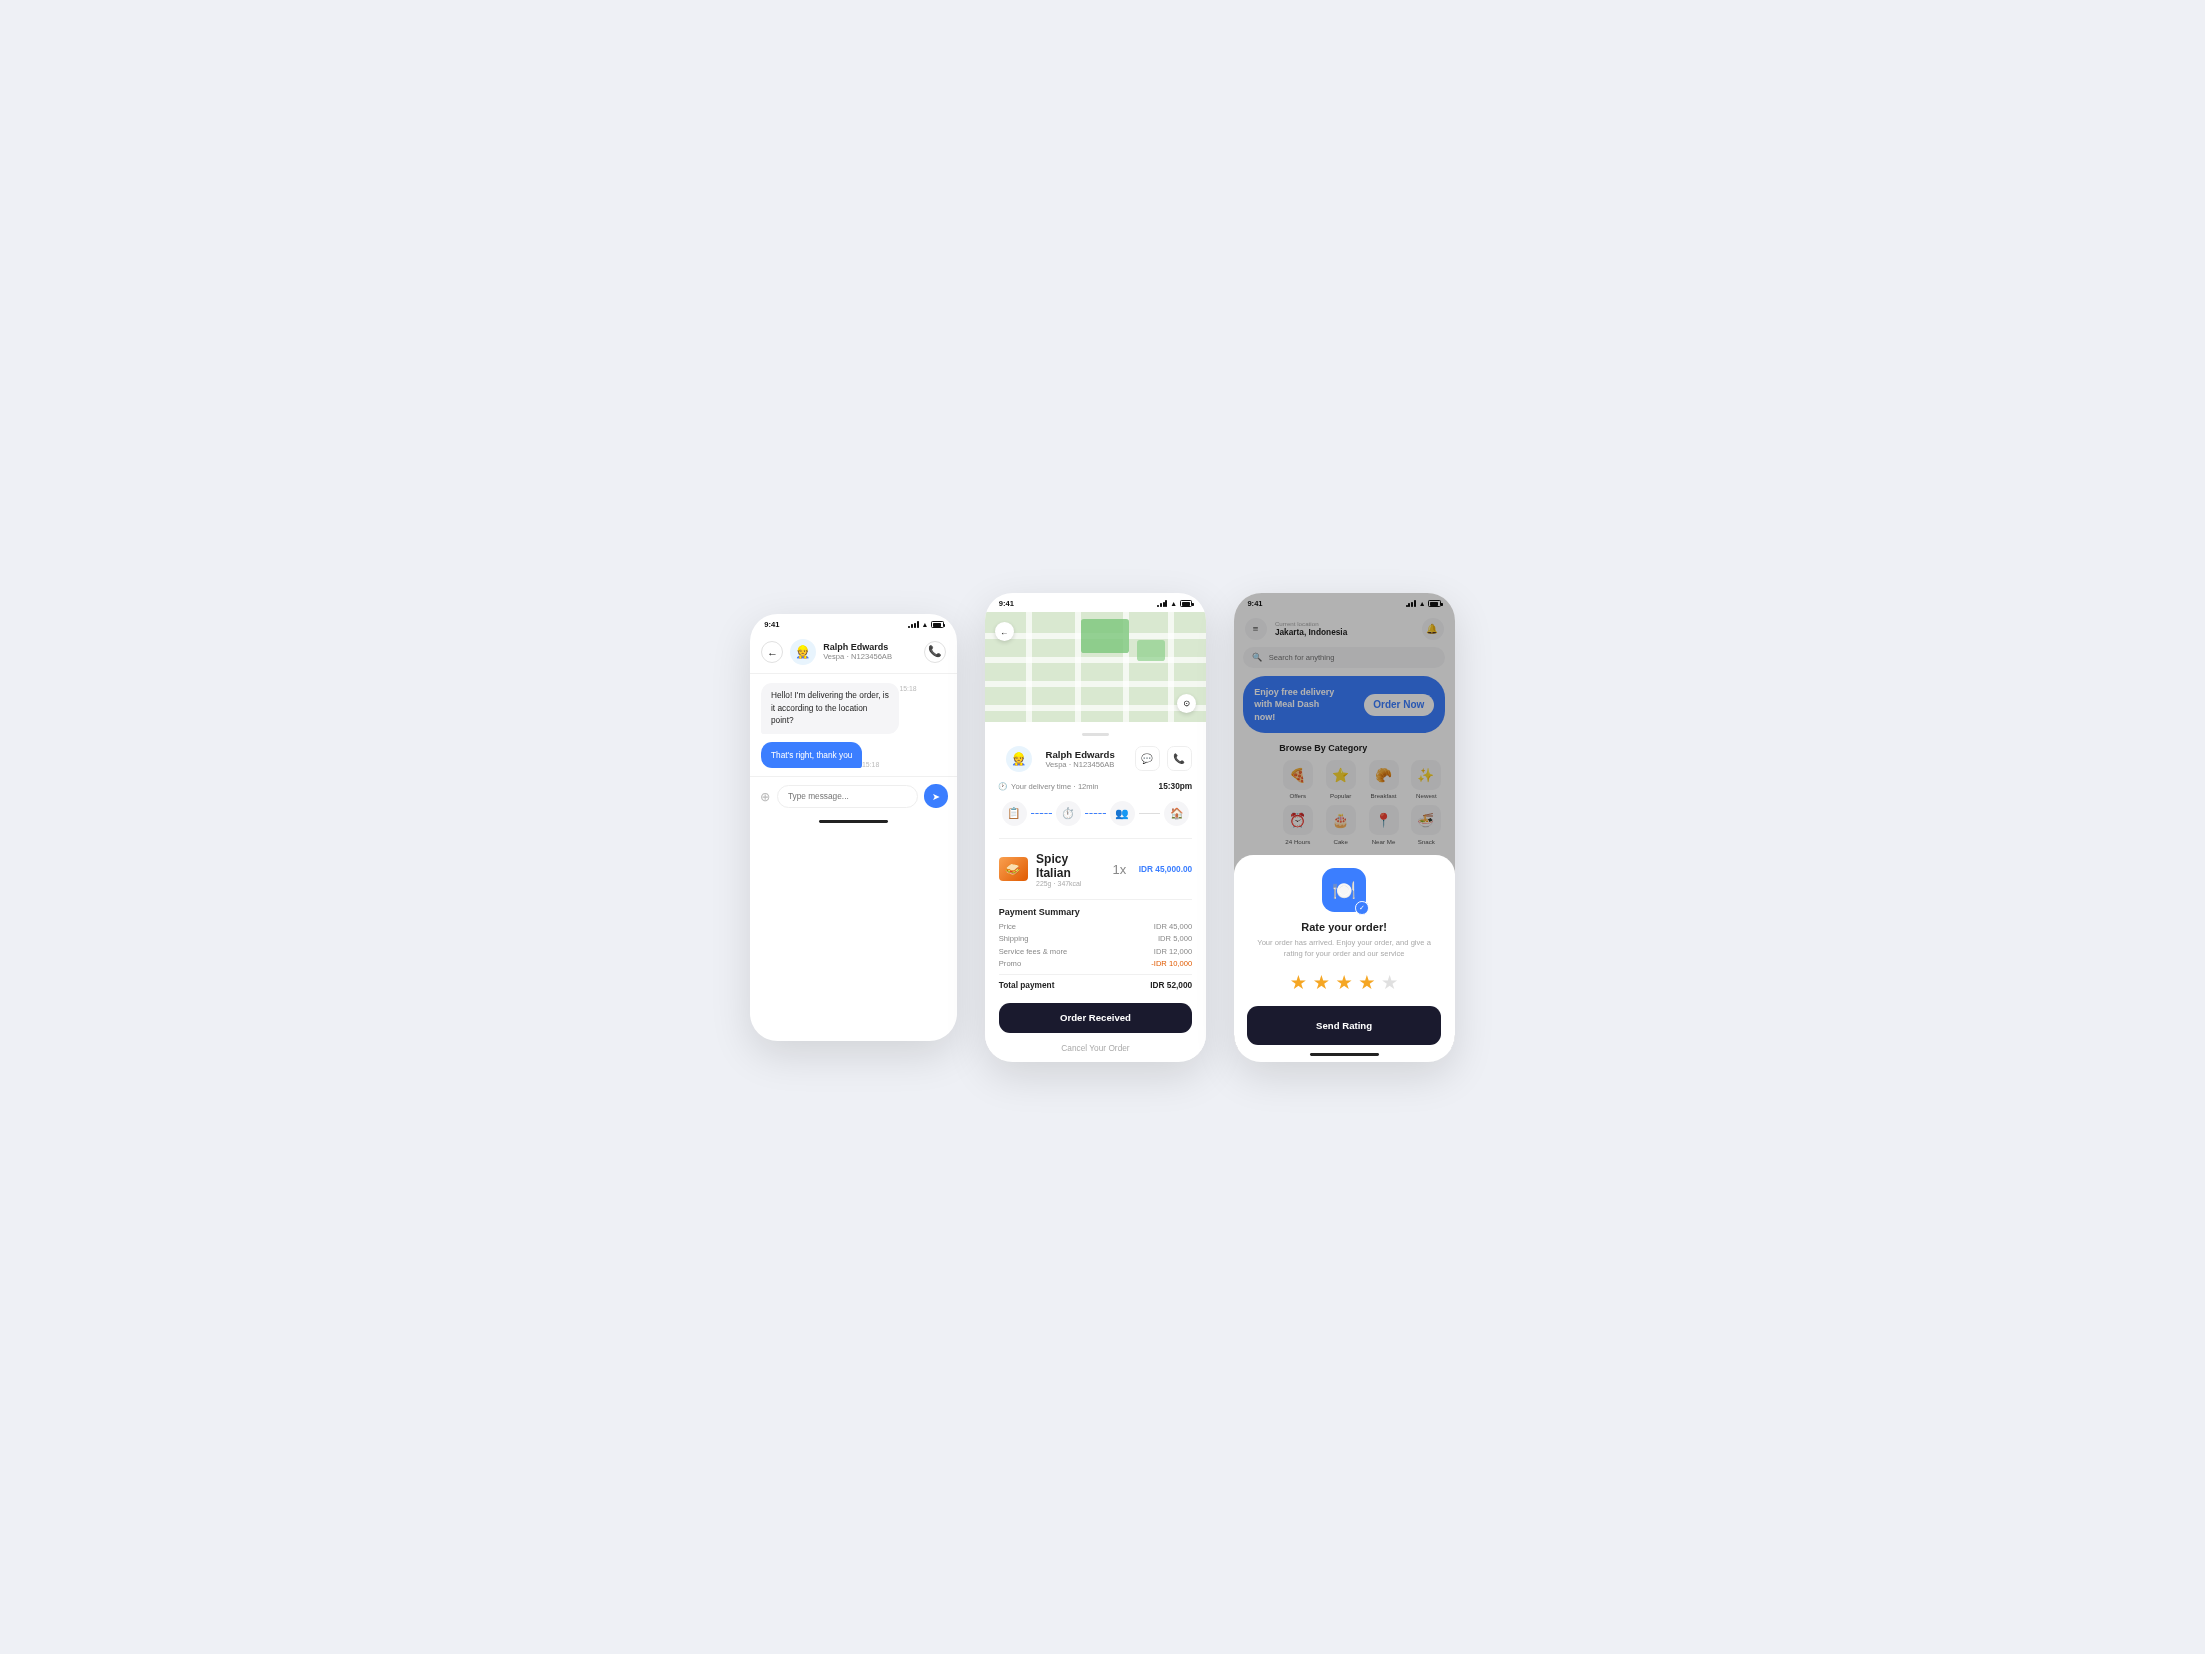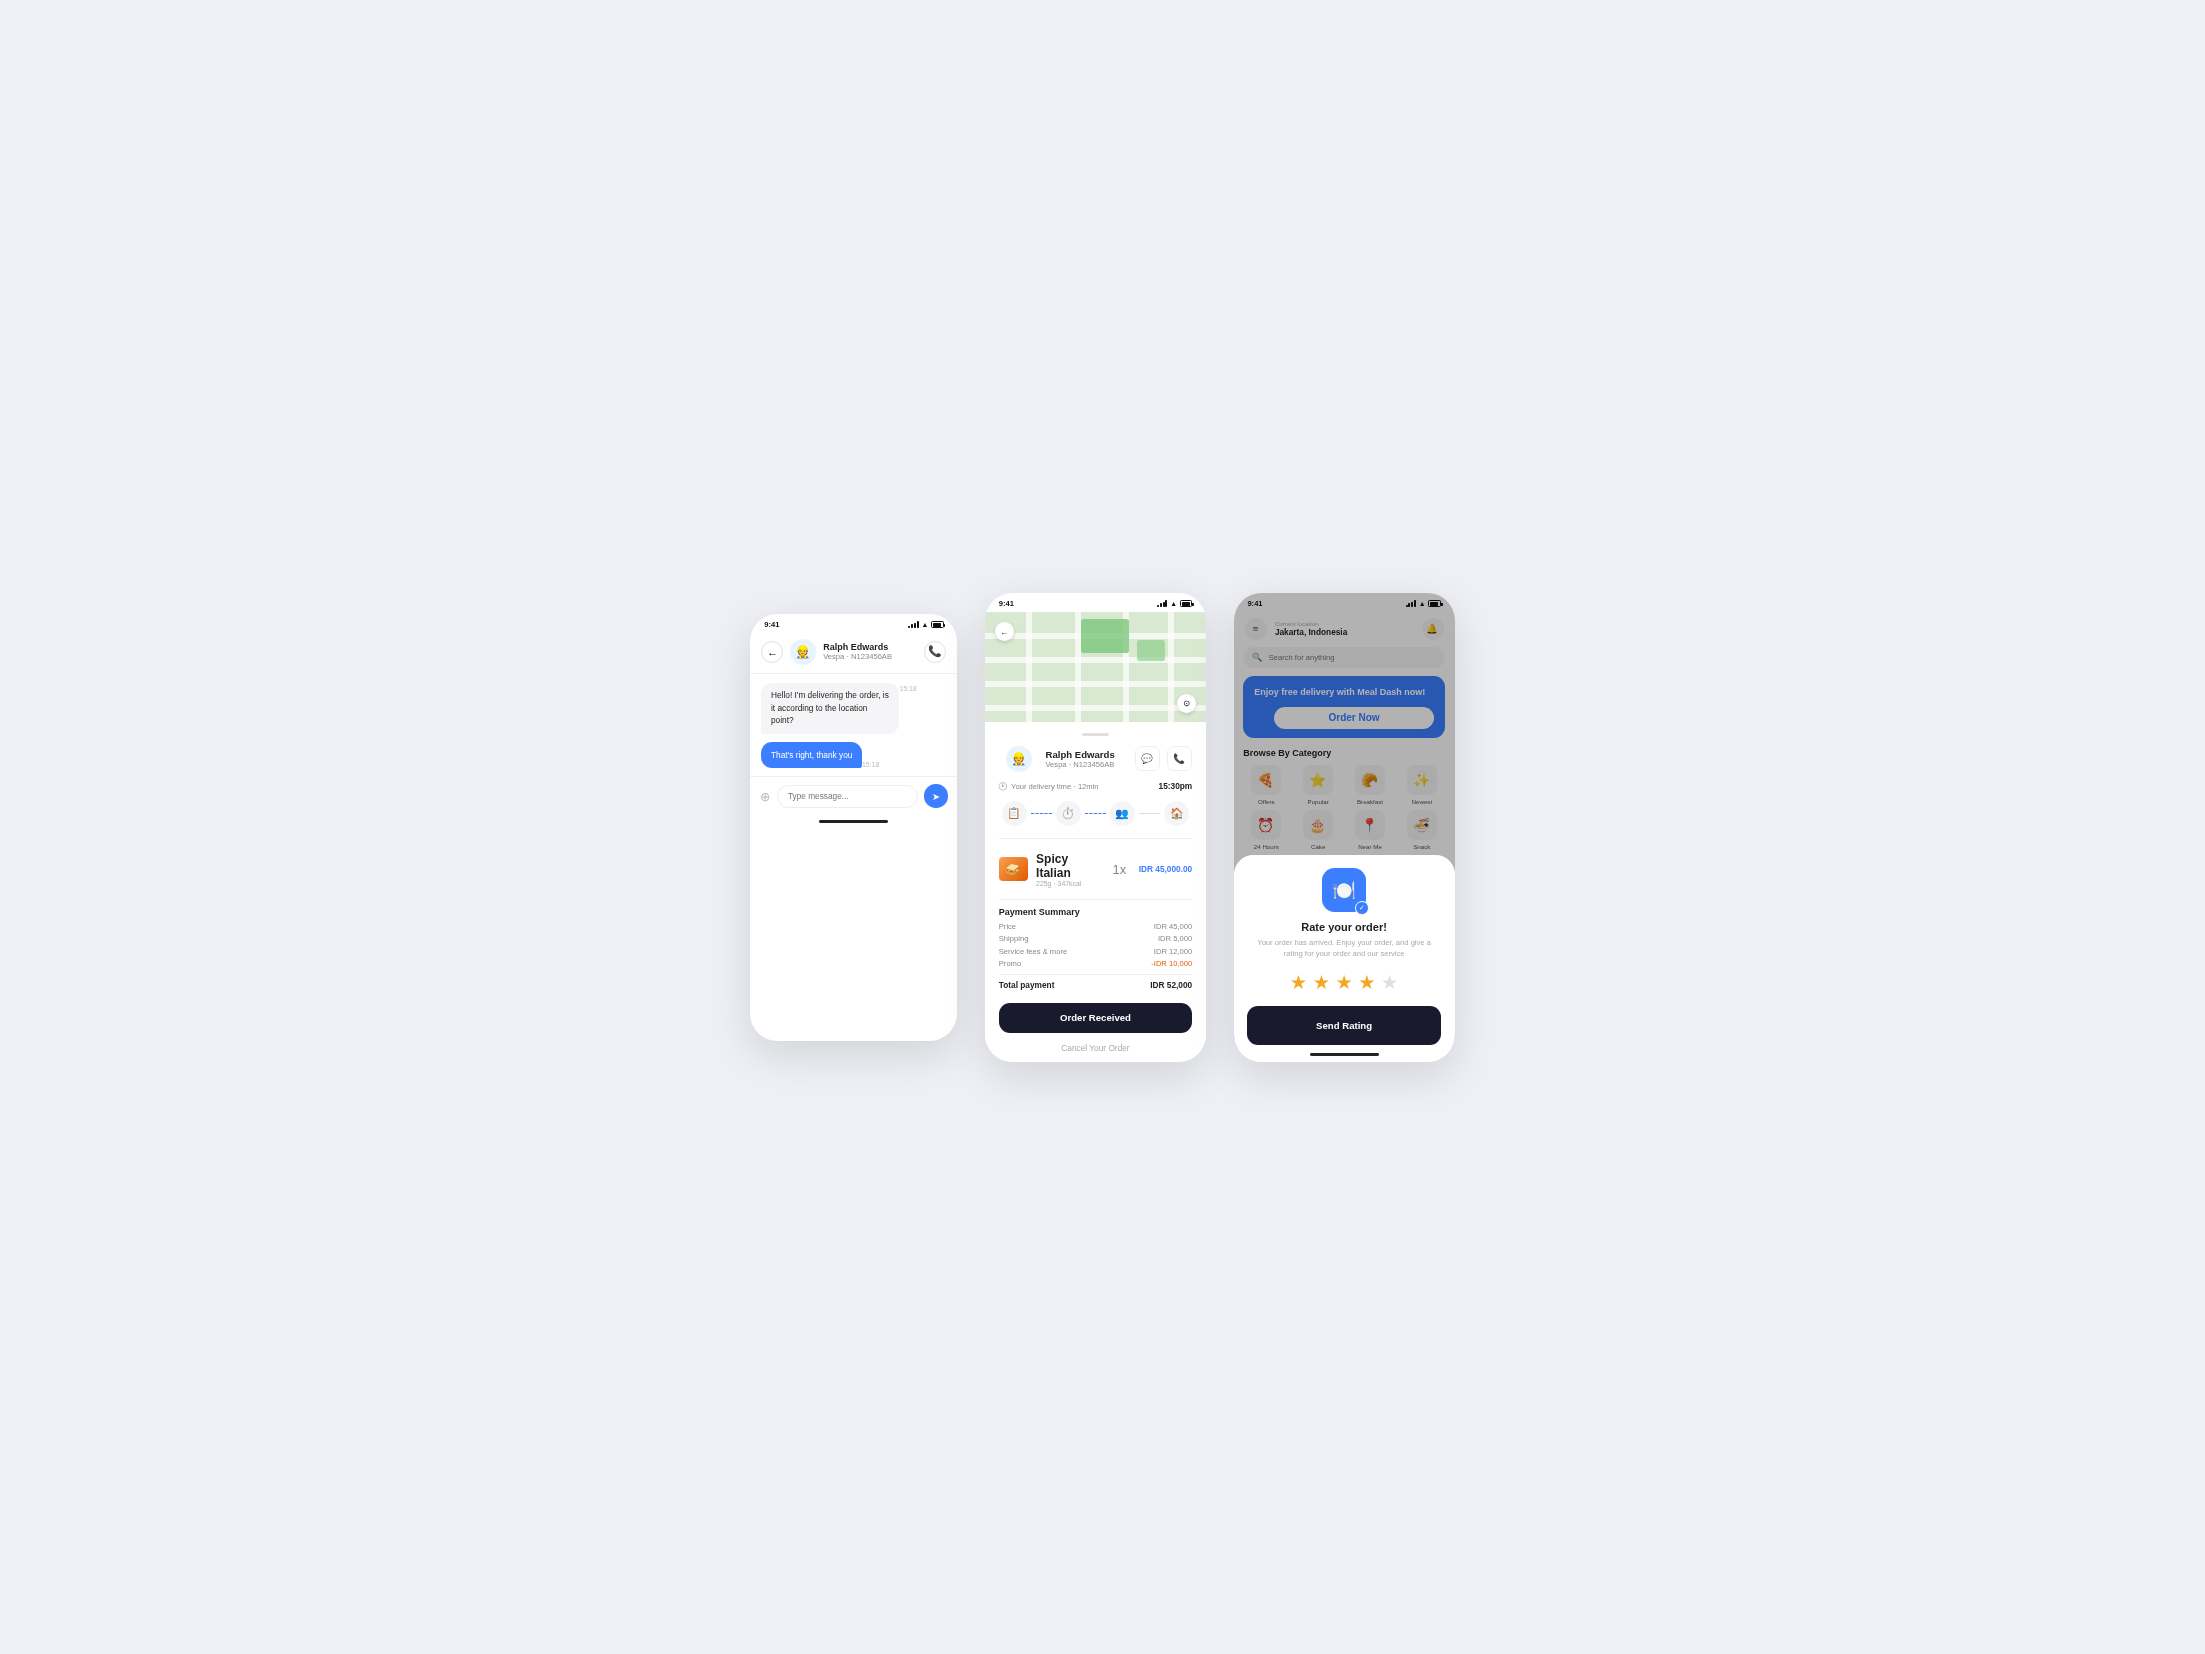--- a/index.html
+++ b/index.html
@@ -256,34 +256,33 @@
     .search-bar {
       margin: 0 9.6px 8.3px;
       background: #f5f5f7; border-radius: 13.8px;
       padding: 5.5px 9.6px; display: flex; align-items: center; gap: 5.5px;
     }
     .search-bar input {
       border: none; background: transparent; font-size: 7.6px; color: #aaa; outline: none; flex: 1;
     }
     .banner {
       margin: 0 9.6px 9.6px;
-      background: #3b7eff; border-radius: 11px;
-      padding: 9.6px 11px; display: flex; gap: 8.3px;
+      background: #3b7eff; border-radius: 22px;
+      padding: 9.6px 11px; display: flex; align-items: center; gap: 8.3px;
       color: #fff;
-      flex-direction: column;
     }
     .banner-text { flex: 1; font-size: 9px; font-weight: 700; line-height: 1.4; }
     .banner-btn {
       background: #fff; color: #3b7eff;
       border: none; border-radius: 13.8px;
       padding: 5.5px 9.6px; font-size: 10px; font-weight: 700; cursor: pointer;
       white-space: nowrap;
       margin-left: 20px;
     }
-    .browse-section { padding: 0 9.6px 6.9px; }
+    .browse-section { padding: 0 9.6px 6.9px; margin-left: 36px; }
     .browse-title { font-size: 9px; font-weight: 700; color: #222; margin-bottom: 6.9px; }
     .category-grid {
       display: grid; grid-template-columns: repeat(4, 1fr); gap: 5.5px;
     }
     .category-item {
       display: flex; flex-direction: column; align-items: center; gap: 2.8px;
     }
     .category-icon {
       width: 30px; height: 30px; border-radius: 8.3px; background: #f5f5f7;
       display: flex; align-items: center; justify-content: center; font-size: 13.8px;

